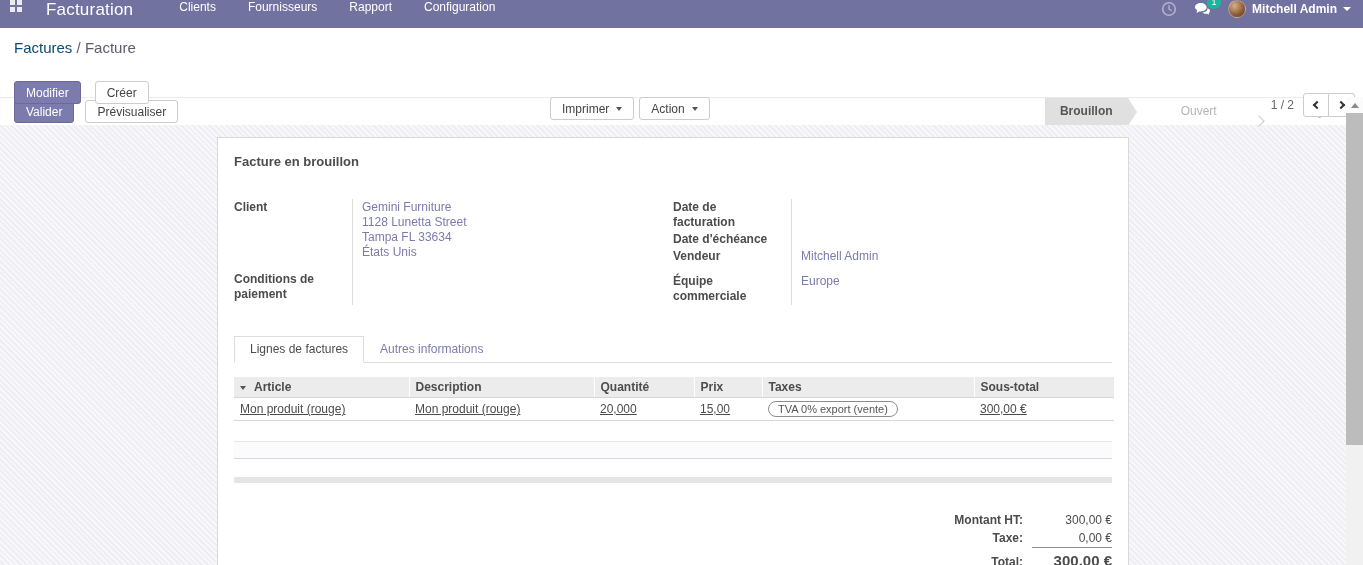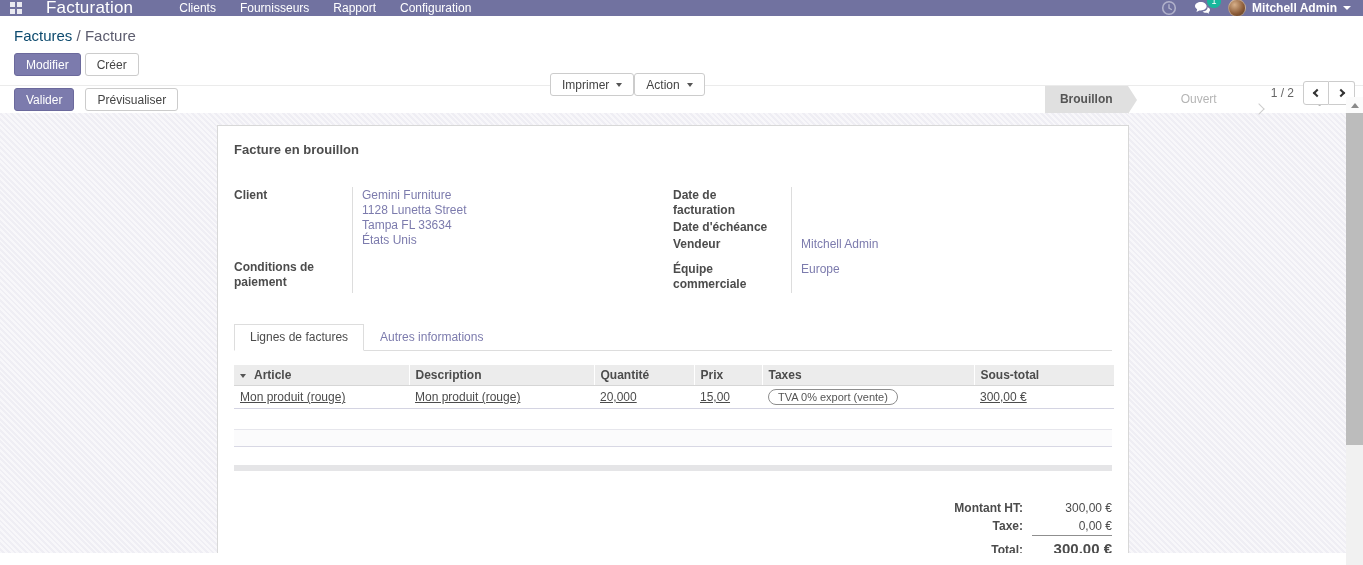--- a/index.html
+++ b/index.html
@@ -3,43 +3,43 @@
 <meta charset="utf-8">
 <style>
   * { box-sizing: border-box; }
   html,body { margin:0; padding:0; }
   body {
     width:1363px; height:565px; overflow:hidden; position:relative;
     font-family:"Liberation Sans", sans-serif; font-size:12px; color:#4c4c4c; background:#fff;
   }
 
   
-  .navbar { height:16px; background:var(--navbar-bg,#7172a0); display:flex; align-items:center; color:#fff; }
+  .navbar { height:28px; background:var(--navbar-bg,#7172a0); display:flex; align-items:flex-start; color:#fff; }
   .apps-icon { width:12px; height:12px; margin-left:10px; display:grid; grid-template-columns:5px 5px; grid-template-rows:5px 5px; gap:2px; cursor:pointer; }
   .apps-icon span { background:rgba(255,255,255,.85); }
   .app-title { font-size:17px; margin-left:24px; font-weight:normal; letter-spacing:.2px; }
-  .nav-menus { display:flex; gap:24px; margin-left:46px; }
+  .nav-menus { display:flex; gap:32px; margin-left:46px; }
   .nav-menu { font-size:12px; color:#fff; cursor:pointer; }
   .nav-right { margin-left:auto; display:flex; align-items:center; gap:16px; margin-right:12px; }
   .icon-btn { position:relative; display:flex; align-items:center; cursor:pointer; }
   .badge { position:absolute; top:-6px; right:-9px; background:var(--badge-bg,#17b79c); color:#fff; font-size:9px; line-height:13px; min-width:14px; text-align:center; border-radius:8px; padding:0 3px; }
   .avatar { width:18px; height:18px; border-radius:50%; background:radial-gradient(circle at 35% 30%, #d7b08a 0%, #8a5a36 55%, #4f3categorie120 100%); background:radial-gradient(circle at 35% 30%, #d7b08a 0%, #8a5a36 60%, #503620 100%); border:1px solid rgba(255,255,255,.4); }
   .user-area { display:flex; align-items:center; gap:6px; cursor:pointer; }
   .user-name { font-weight:bold; font-size:12px; }
   .caret-white { width:0; height:0; border-left:4px solid transparent; border-right:4px solid transparent; border-top:4px solid #fff; }
 
   
   .control-panel { height:69px; background:#fff; position:relative; padding:0 14px; }
   .breadcrumb { padding-top:11px; font-size:15px; }
   .breadcrumb-parent { color:#0c4a6e; cursor:pointer; }
   .breadcrumb-sep, .breadcrumb-current { color:#5c5c6e; }
-  .cp-buttons { margin-top:9px; display:flex; gap:4px; }
+  .cp-buttons { margin-top:25px; display:flex; gap:14px; }
   .btn { display:inline-flex; align-items:center; height:23px; padding:0 11px; font-size:12px; font-family:inherit; border-radius:3px; border:1px solid #ccc; background:#fff; color:#444; cursor:pointer; white-space:nowrap; }
   .btn-primary { background:var(--primary,#7c7bad); border-color:#6b699c; color:#fff; }
-  .cp-center { position:absolute; left:550px; top:57px; display:flex; }
+  .cp-center { position:absolute; left:550px; top:69px; display:flex; gap:5px; }
   .caret-dark { width:0; height:0; border-left:3.5px solid transparent; border-right:3.5px solid transparent; border-top:4px solid #555; margin-left:7px; }
   .pager { position:absolute; right:8px; top:65px; display:flex; align-items:center; }
   .pager-value { color:#666; margin-right:9px; }
   .pager-btns { display:flex; }
   .pager-btn { width:26px; height:24px; border:1px solid #ccc; background:#fff; display:flex; align-items:center; justify-content:center; cursor:pointer; }
   .pager-btn.prev { border-radius:3px 0 0 3px; }
   .pager-btn.next { border-radius:0 3px 3px 0; border-left:none; }
   .chv { width:6px; height:6px; border-right:2px solid #333; border-bottom:2px solid #333; display:inline-block; }
   .chv-left  { transform:rotate(135deg); margin-left:2px; }
   .chv-right { transform:rotate(-45deg); margin-right:2px; }

